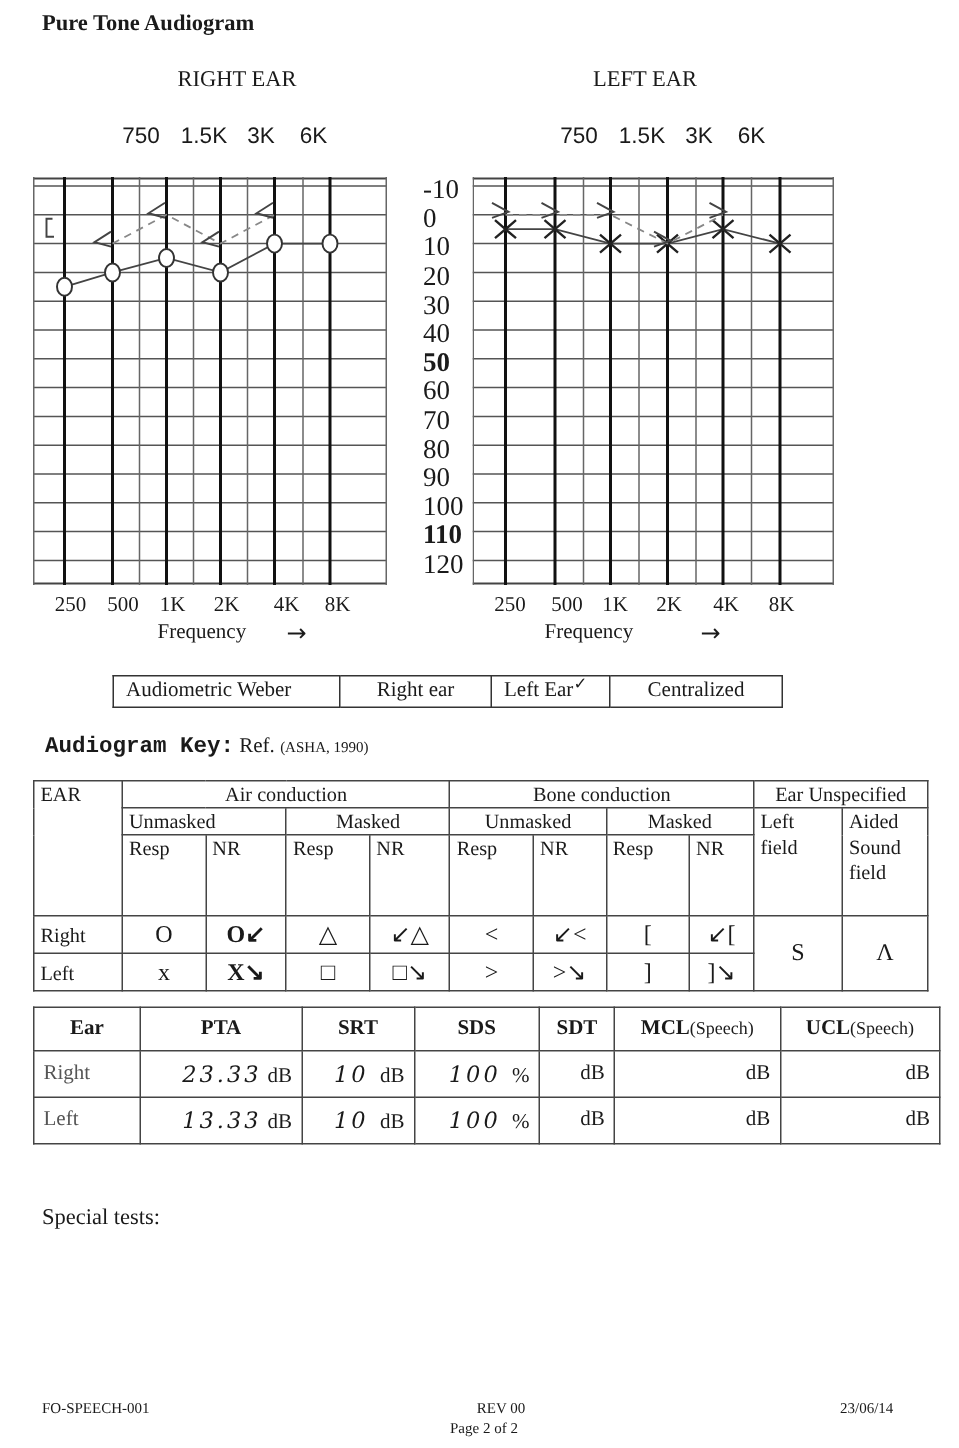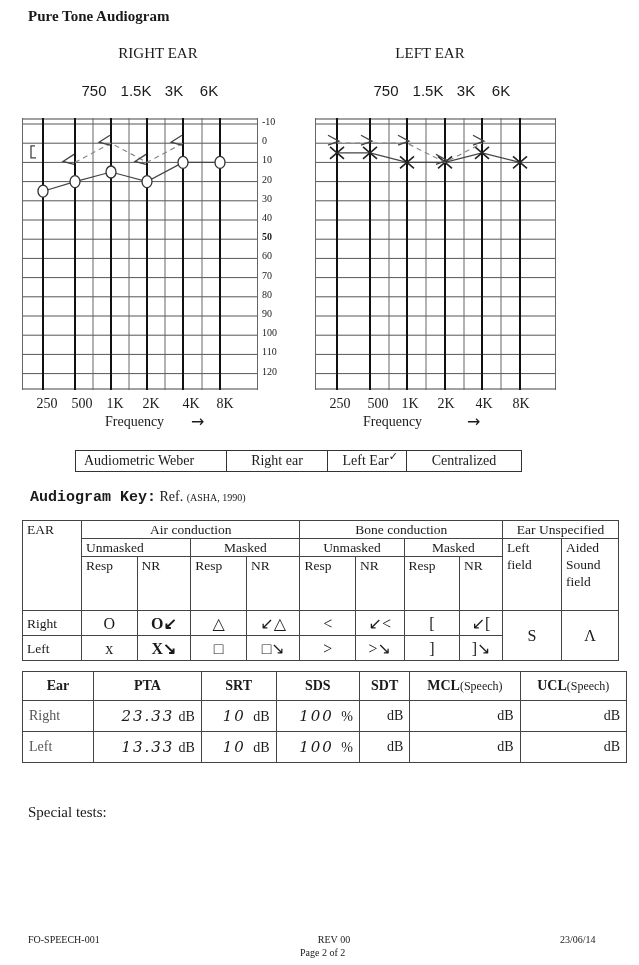--- a/index.html
+++ b/index.html
@@ -4,21 +4,21 @@
 <style>
   html, body { margin:0; padding:0; background:#ffffff; }
   body { width:639px; height:965px; position:relative; overflow:hidden;
          font-family:"Liberation Serif", serif; color:#1a1a1a; }
   .abs { position:absolute; }
   .title { left:28px; top:8px; font-weight:bold; font-size:15px; }
   .ear-title { font-size:15px; top:45px; width:200px; text-align:center; }
   .hdr-freqs { top:82px; font-family:"Liberation Sans", sans-serif; font-size:15px; }
   .hdr-freqs span { position:absolute; transform:translateX(-50%); white-space:nowrap; }
   svg.chart { position:absolute; }
-  .db-label { font-size:10px; }
+  .db-label { font-size:18px;margin-left:20px; }
   .freq-row { font-size:14px; top:396px; }
   .freq-row span { position:absolute; transform:translateX(-50%); white-space:nowrap; }
   .freq-caption { font-size:14px; top:414px; }
   .arrow { font-size:16px; top:412px; font-family:"DejaVu Sans", sans-serif; }
   table.weber { position:absolute; left:75px; top:450px; border-collapse:collapse; font-size:14px; }
   table.weber td { border:1px solid #333; padding:1px 8px; height:18px; }
   .subhead { left:30px; top:489px; font-size:14px; }
   .subhead b { font-family:Liberation Mono, monospace; }
   .subhead small { font-size:10px; }
   table.key { position:absolute; left:22px; top:520px; border-collapse:collapse; font-size:13.5px; width:597px; }
@@ -148,21 +148,21 @@
     <div class="db-label" style="position: absolute; left: 0px; top: 36.4px;">10</div>
     <div class="db-label" style="position: absolute; left: 0px; top: 55.6px;">20</div>
     <div class="db-label" style="position: absolute; left: 0px; top: 74.8px;">30</div>
     <div class="db-label" style="position: absolute; left: 0px; top: 94px;">40</div>
     <div class="db-label" style="position: absolute; left: 0px; top: 113.2px; font-weight: bold;">50</div>
     <div class="db-label" style="position: absolute; left: 0px; top: 132.4px;">60</div>
     <div class="db-label" style="position: absolute; left: 0px; top: 151.6px;">70</div>
     <div class="db-label" style="position: absolute; left: 0px; top: 170.8px;">80</div>
     <div class="db-label" style="position: absolute; left: 0px; top: 190px;">90</div>
     <div class="db-label" style="position: absolute; left: 0px; top: 209.2px;">100</div>
-    <div class="db-label" style="position: absolute; left: 0px; top: 228.4px;">110</div>
+    <div class="db-label" style="position: absolute; left: 0px; top: 228.4px; font-weight: bold;">110</div>
     <div class="db-label" style="position: absolute; left: 0px; top: 247.6px;">120</div>
   </div>
 
 <div class="abs freq-row" style="left:0;width:639px">
   <span style="left:47px">250</span>
   <span style="left:82px">500</span>
   <span style="left:115px">1K</span>
   <span style="left:151px">2K</span>
   <span style="left:191px">4K</span>
   <span style="left:225px">8K</span>
@@ -178,21 +178,21 @@
 <div class="abs freq-caption" style="left:105px">Frequency</div>
 <div class="abs arrow" style="left:191px">→</div>
 <div class="abs freq-caption" style="left:363px">Frequency</div>
 <div class="abs arrow" style="left:467px">→</div>
 
 <table class="weber">
   <tbody>
       <tr>
     <td style="width:134px">Audiometric Weber</td>
     <td style="width:84px;text-align:center">Right ear</td>
-    <td style="width:62px;text-align:right;position:relative">
+    <td style="width:62px;text-align:left;position:relative">
       <span>Left Ear</span><span style="position:relative;top:-5px;font-family:'DejaVu Sans',sans-serif;font-size:11px;">✓</span>
     </td>
     <td style="width:98px;text-align:center">Centralized</td>
   </tr>
 </tbody>
   </table>
 
 <div class="abs subhead">
   <b style="font-size:15px">Audiogram Key:</b>
   <span>Ref.</span>

